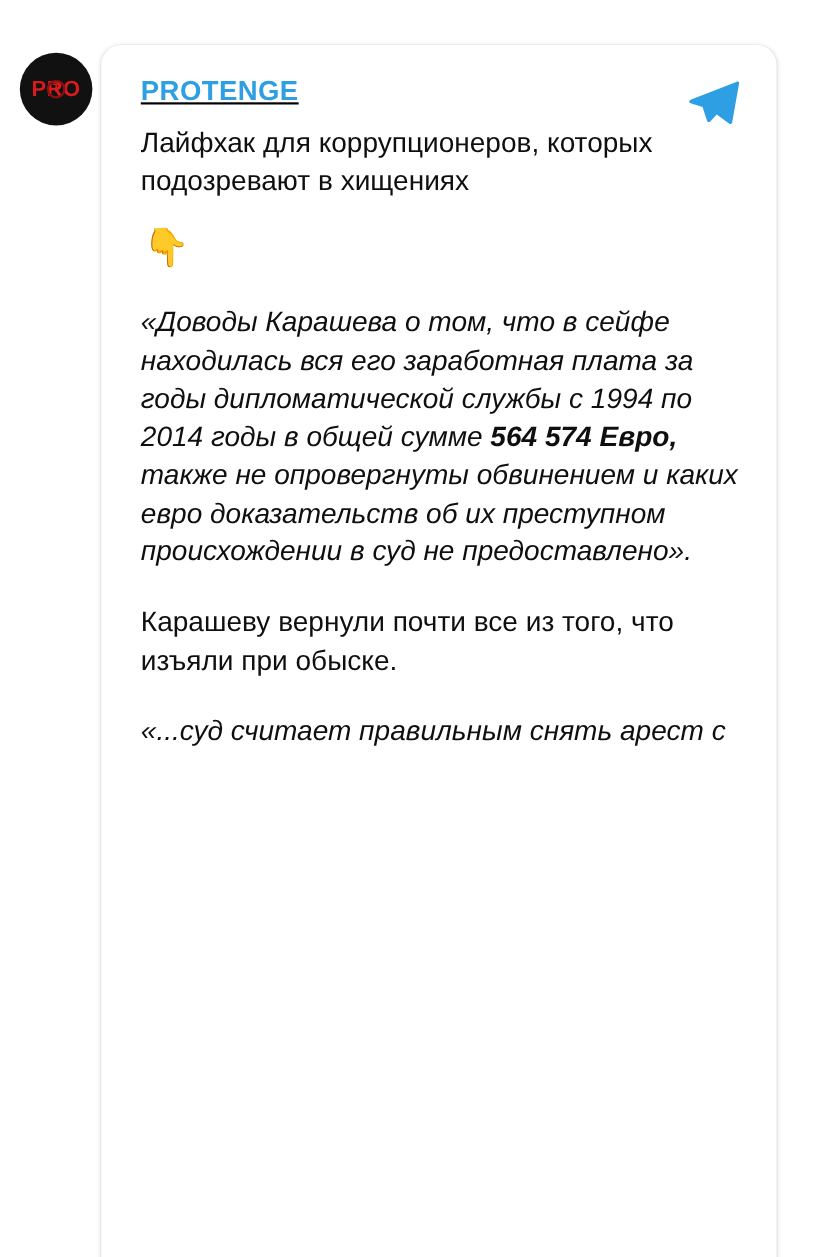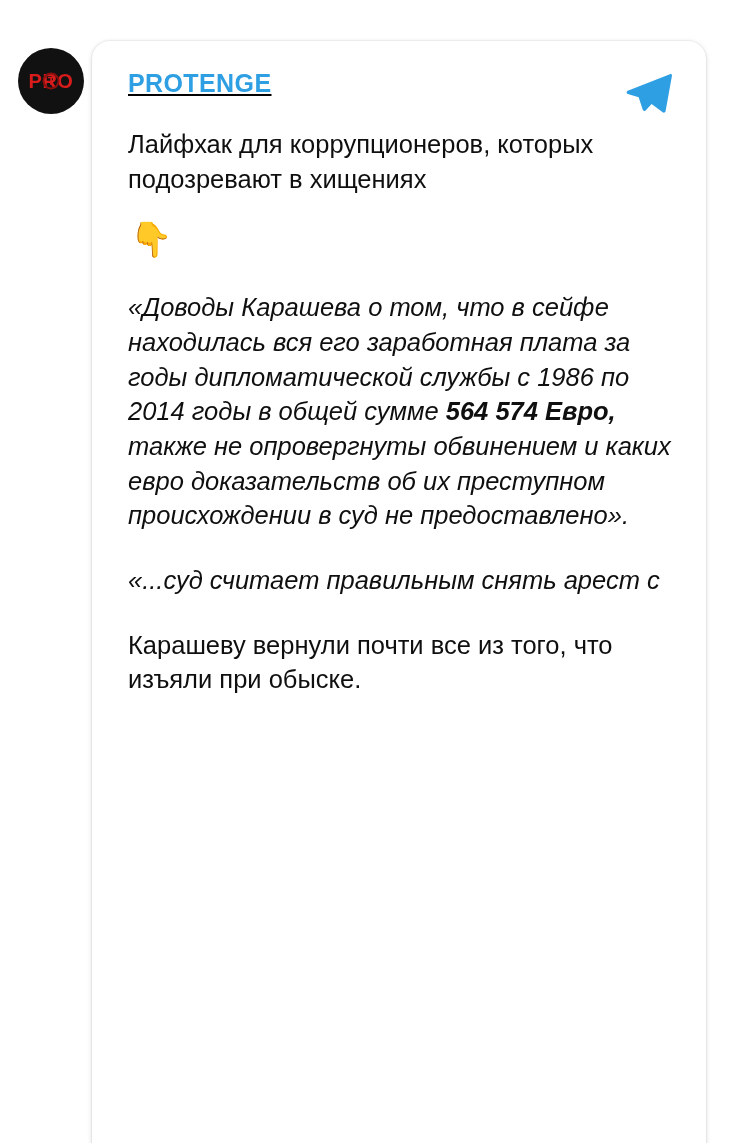--- a/index.html
+++ b/index.html
@@ -99,21 +99,20 @@
     height: 42px;
     flex: 0 0 auto;
     margin-top: 2px;
   }
 
   .msg-text {
     color: #0f0f0f;
     font-size: 25.5px;
     line-height: 1.36;
     font-family: "Liberation Sans", sans-serif;
-    margin-top: 14px;
   }
 
   .para {
     margin: 0 0 30px 0;
   }
   .para.tight {
     margin-bottom: 26px;
   }
 
   .emoji-line {
@@ -153,22 +152,22 @@
     </div>
 
     <div class="msg-text">
 
       <p class="para tight">Лайфхак для коррупционеров, которых подозревают в хищениях</p>
 
       <div class="emoji-line">👇</div>
 
 
 
-      <p class="para quote"><span>«Доводы Карашева о том, что в сейфе находилась вся его заработная плата за годы дипломатической службы с 1986 по 2014 годы в общей сумме </span><b>564 574 Евро,</b><span> также не опровергнуты обвинением и каких евро доказательств об их преступном происхождении в суд не предоставлено».</span></p>
+      <p class="para quote"><span>«Доводы Карашева о том, что в сейфе находилась вся его заработная плата за годы дипломатической службы с 1994 по 2014 годы в общей сумме </span><b>564 574 Евро,</b><span> также не опровергнуты обвинением и каких евро доказательств об их преступном происхождении в суд не предоставлено».</span></p>
+
+      <p class="para">Карашеву вернули почти все из того, что изъяли при обыске.</p>
 
       <p class="para quote">«...суд считает правильным снять арест с</p>
-
-      <p class="para">Карашеву вернули почти все из того, что изъяли при обыске.</p>
 
     </div>
   </div>
 
 </div>
 
 </body></html>

